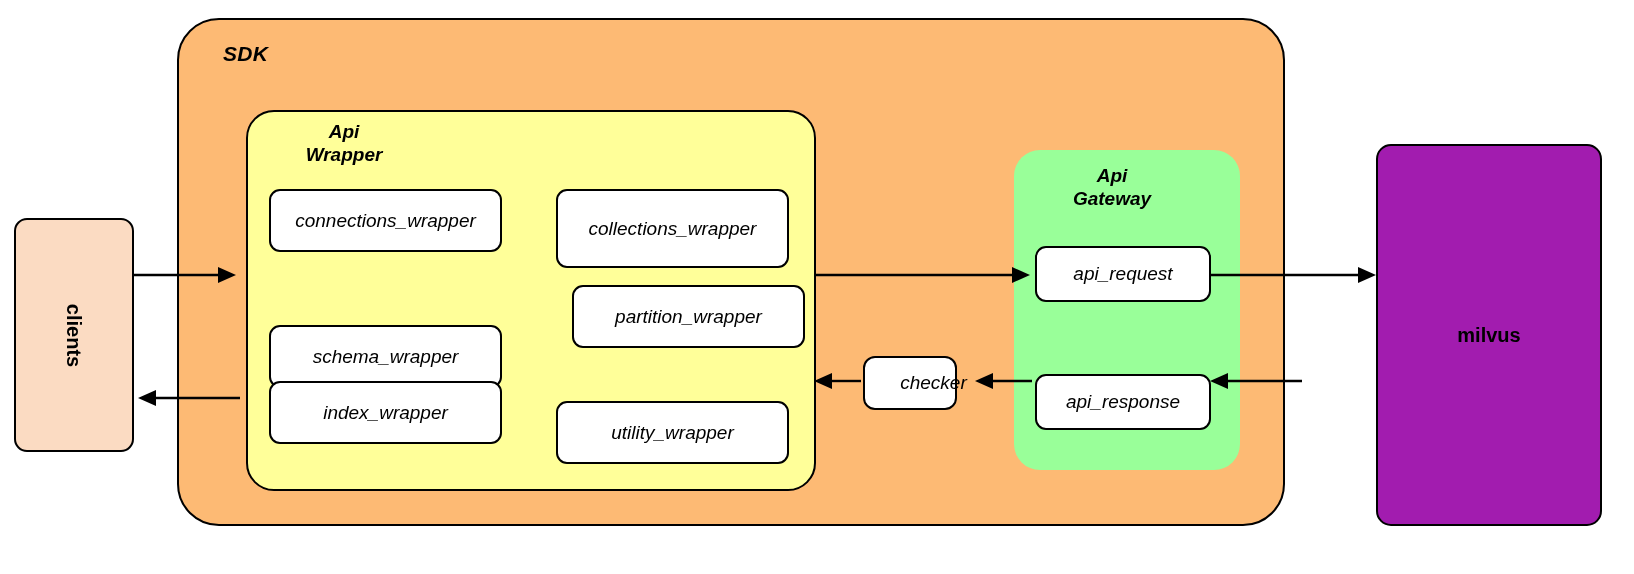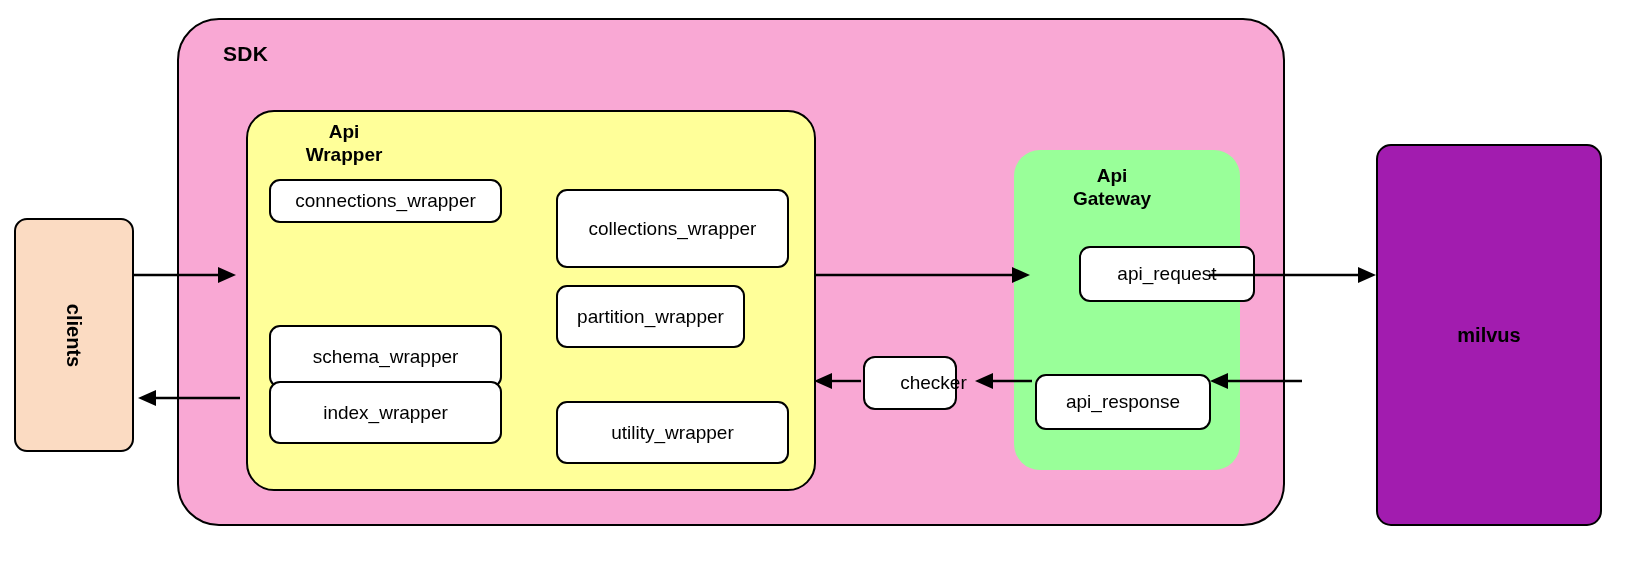--- a/index.html
+++ b/index.html
@@ -28,24 +28,25 @@
     justify-content: center;
     text-align: center;
   }
 
   
   .sdk-container {
     left: 177px;
     top: 18px;
     width: 1108px;
     height: 508px;
-    background: #f9a8d4;
+    background: #fdba74;
     border: 2px solid #000000;
     border-radius: 42px;
     display: block;
+    font-style: italic;
   }
   .sdk-label {
     position: absolute;
     left: 44px;
     top: 22px;
     font-size: 21px;
     font-weight: bold;
     color: #000000;
     letter-spacing: 0.3px;
   }
@@ -176,31 +177,31 @@
 
   <div class="box sdk-container">
     <span class="sdk-label">SDK</span>
 
     <div class="box apiwrapper-container" style="left:67px; top:90px;">
       <div class="apiwrapper-label">
         <div>Api</div>
         <div>Wrapper</div>
       </div>
 
-      <div class="box node" style="left:21px; top:67px; width:233px; height:44px;">
+      <div class="box node" style="left:21px; top:77px; width:233px; height:63px;">
         <span>connections_wrapper</span>
       </div>
       <div class="box node" style="left:308px; top:77px; width:233px; height:79px;">
         <span>collections_wrapper</span>
       </div>
 
       <div class="box node" style="left:21px; top:173px; width:233px; height:63px;margin-top:40px;">
         <span>schema_wrapper</span>
       </div>
-      <div class="box node" style="left:308px; top:173px; width:189px; height:63px;">
+      <div class="box node" style="left:324px; top:173px; width:233px; height:63px;">
         <span>partition_wrapper</span>
       </div>
 
       <div class="box node" style="left:21px; top:269px; width:233px; height:63px;">
         <span>index_wrapper</span>
       </div>
       <div class="box node" style="left:308px; top:269px; width:233px; height:63px;margin-top:20px;">
         <span>utility_wrapper</span>
       </div>
     </div>
@@ -208,21 +209,21 @@
     <div class="box node checker-box" style="left:684px; top:336px;">
       <span>checker</span>
     </div>
 
     <div class="box apigateway-container" style="left:835px; top:130px;">
       <div class="apigateway-label">
         <div>Api</div>
         <div>Gateway</div>
       </div>
 
-      <div class="box node" style="left:21px; top:96px; width:176px; height:56px;margin-left:44px;">
+      <div class="box node" style="left:21px; top:96px; width:176px; height:56px;">
         <span>api_request</span>
       </div>
       <div class="box node" style="left:21px; top:224px; width:176px; height:56px;">
         <span>api_response</span>
       </div>
     </div>
   </div>
 
   <div class="box milvus-box">
     <span class="milvus-label">milvus</span>

